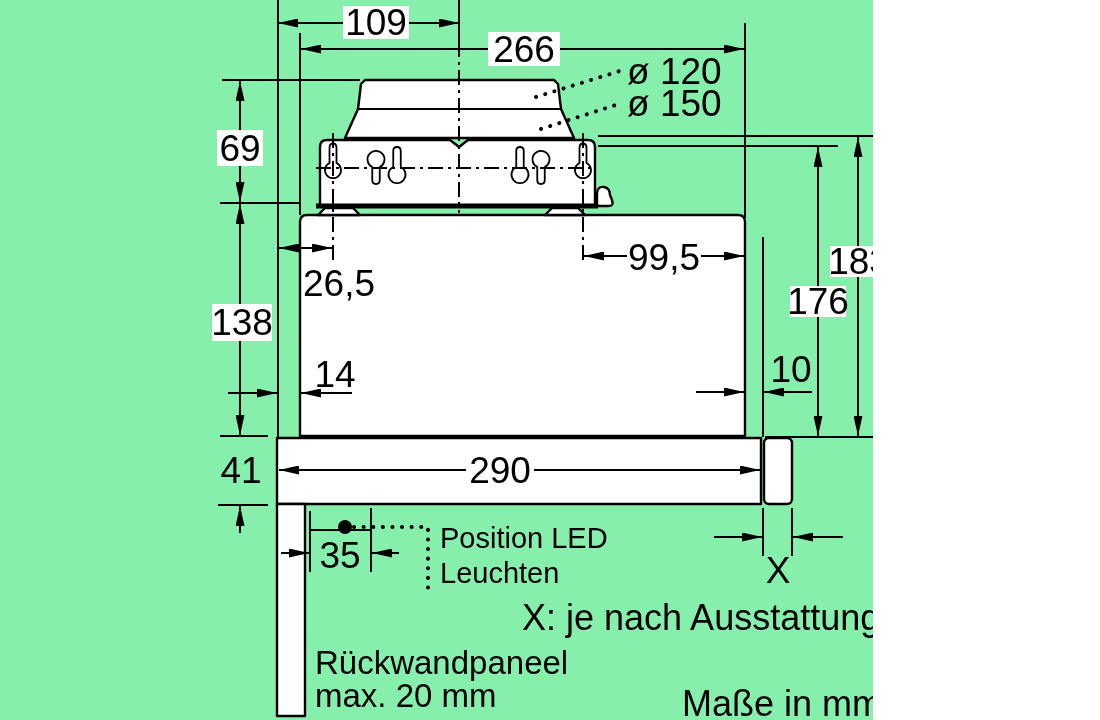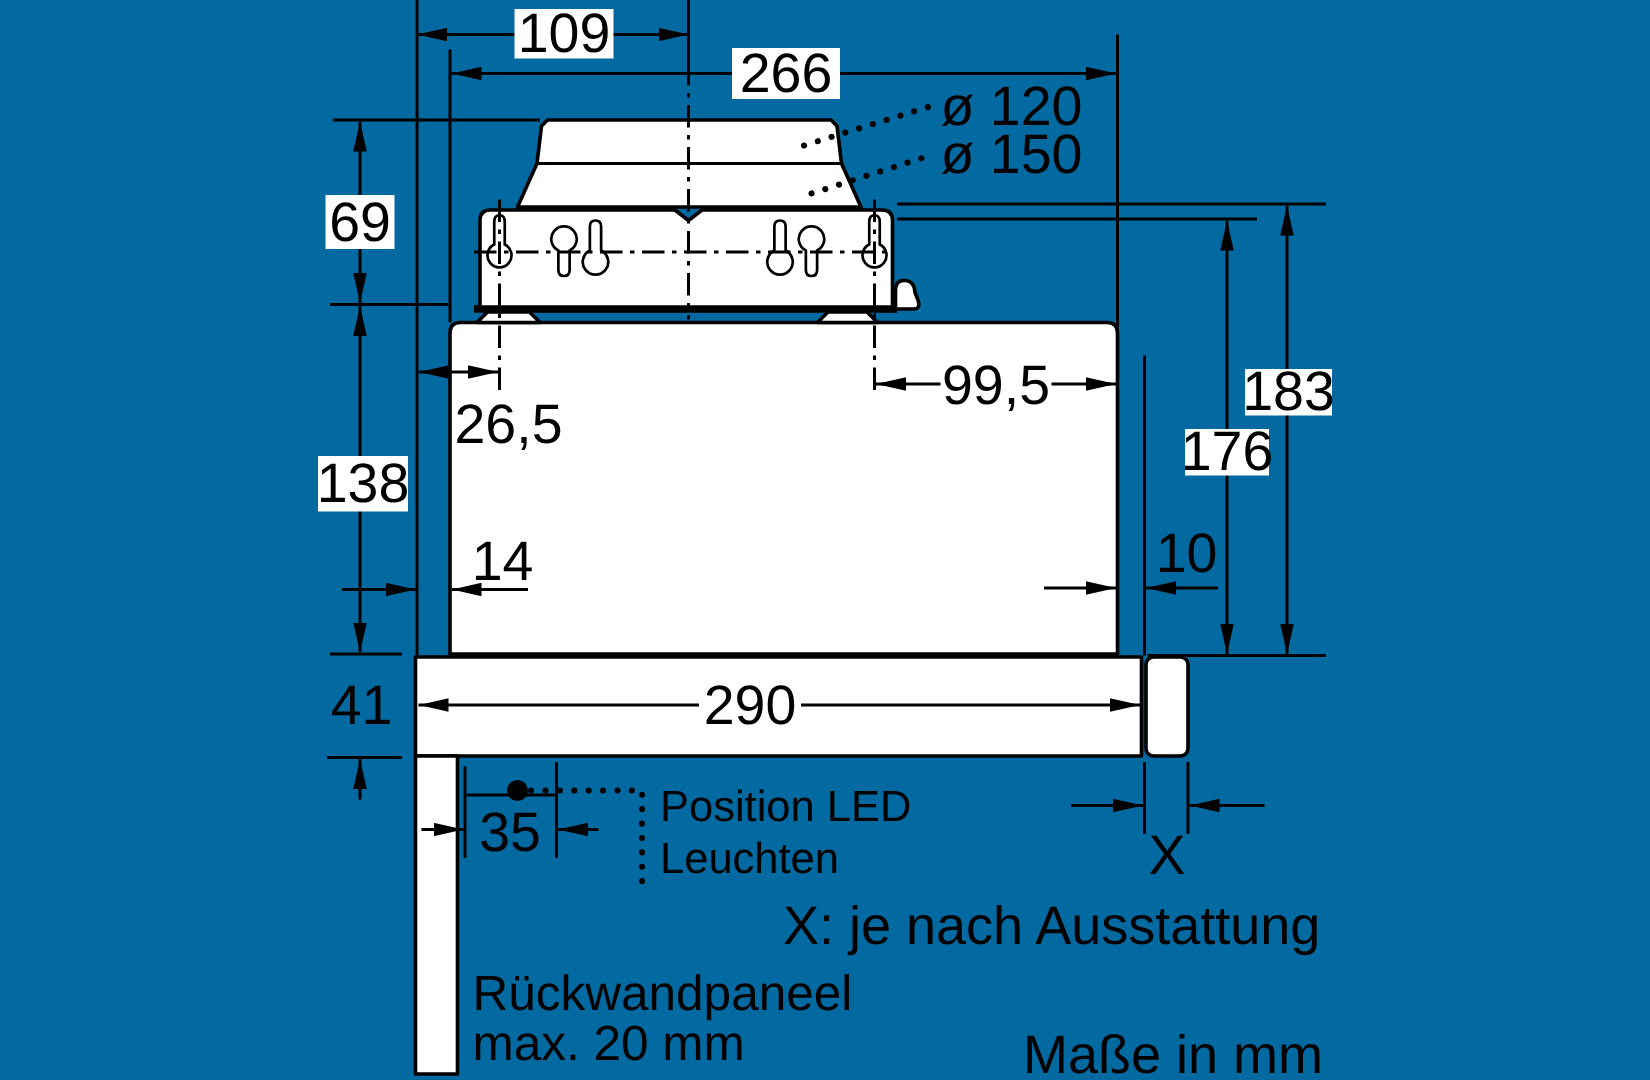--- a/index.html
+++ b/index.html
@@ -1,16 +1,16 @@
 <!DOCTYPE html>
 <html><head>
 <meta charset="utf-8">
 <style>
   html,body { margin:0; padding:0; background:#ffffff; }
-  .stage { position:relative; width:1100px; height:720px; background:#0369a1; overflow:hidden;
+  .stage { position:relative; width:873px; height:720px; background:#86efac; overflow:hidden;
            font-family:"Liberation Sans", sans-serif; }
   svg { display:block; }
   .ln      { stroke:#000; stroke-width:2; fill:none; }
   .thin    { stroke-width:1.8; }
   .shape   { stroke:#000; stroke-width:2.4; fill:#fff; stroke-linejoin:round; }
   .boldln  { stroke:#000; stroke-width:5; fill:none; }
   .dashdot { stroke-dasharray:15 5 3 5; }
   .dots    { stroke:#000; stroke-width:4; fill:none; stroke-dasharray:0.1 9.5; stroke-linecap:round; }
   .bg      { fill:#fff; stroke:none; }
   .t   { font-family:"Liberation Sans", sans-serif; fill:#000; }

